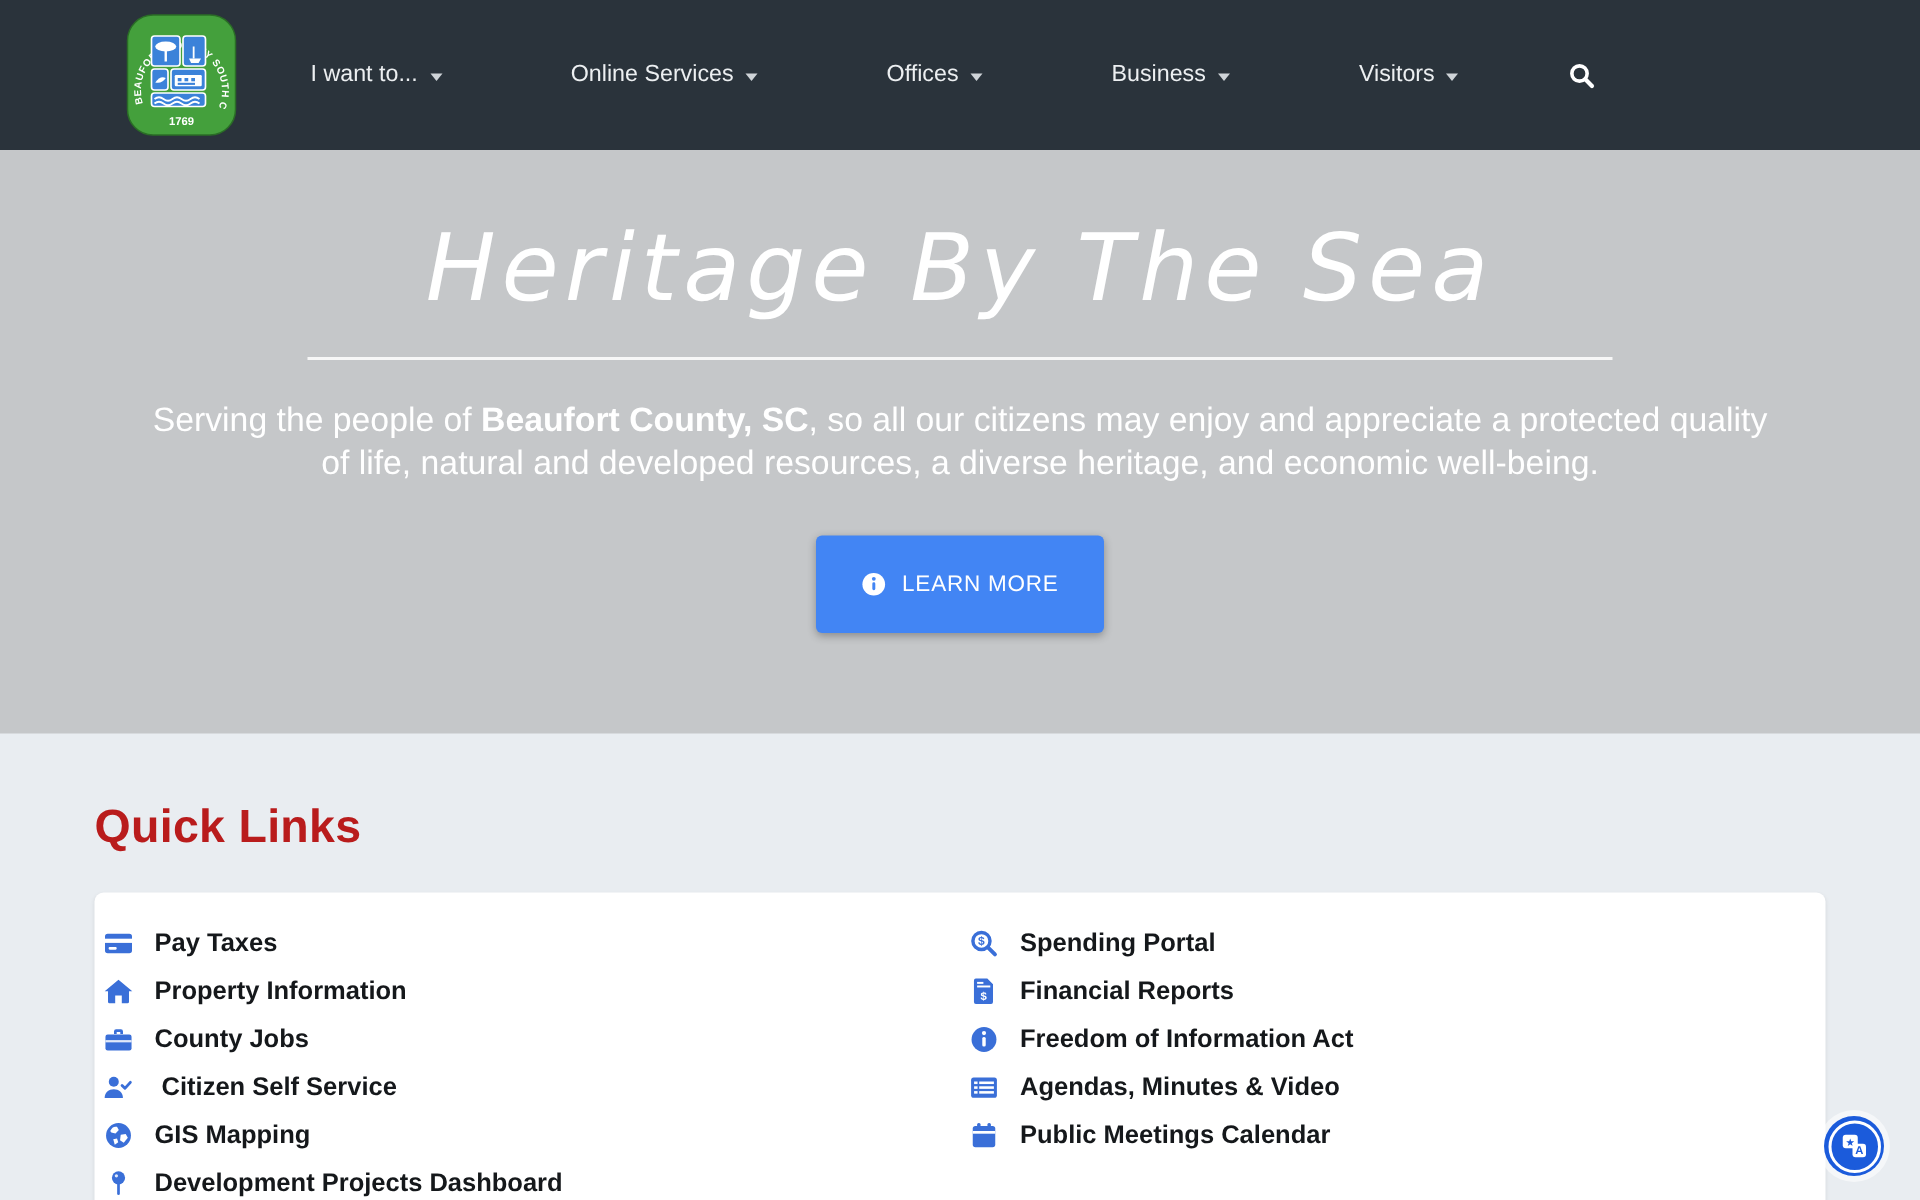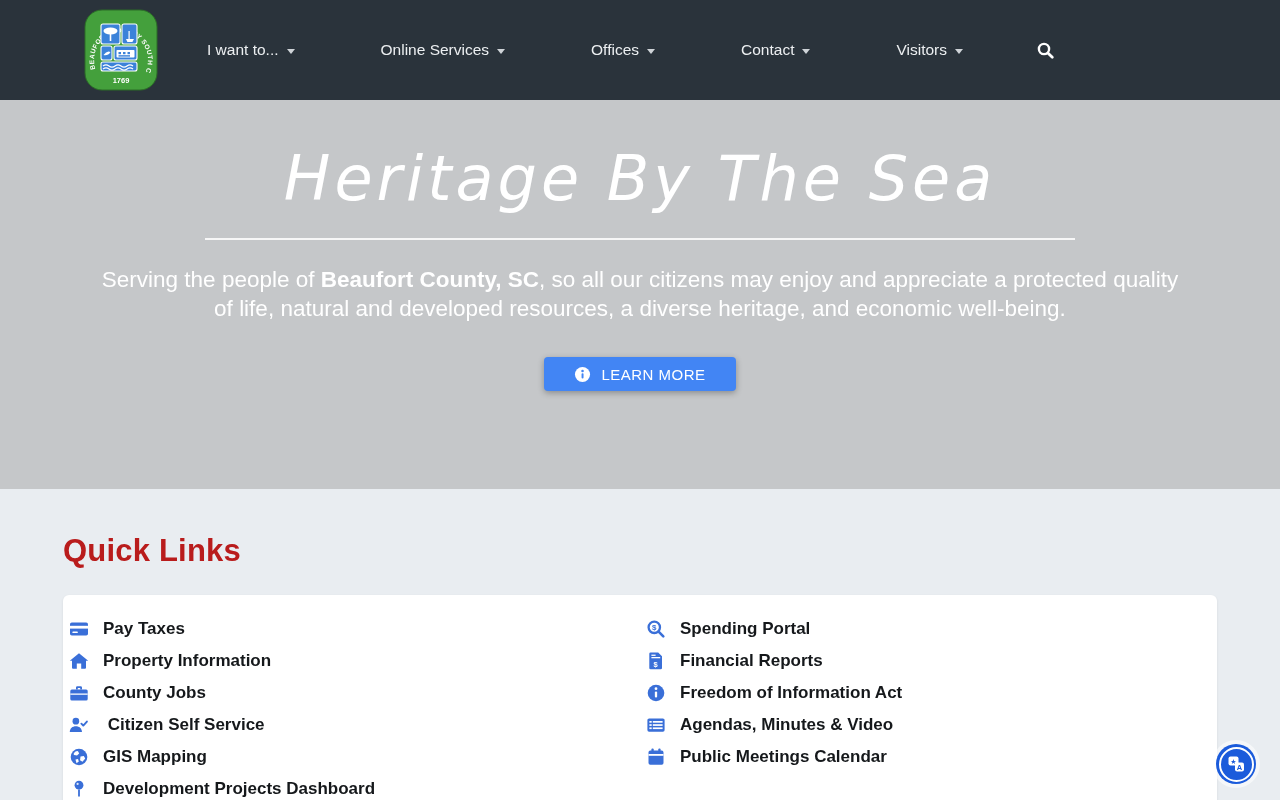--- a/index.html
+++ b/index.html
@@ -24,21 +24,21 @@
   .hero { height:389px; background:#c5c7c9; text-align:center; position:relative; }
   .hero-title { font-family:cursive, "DejaVu Sans", sans-serif; font-style:italic;
                 font-weight:400; color:#ffffff; font-size:62px; letter-spacing:4px;
                 padding-top:42px; line-height:1.2; }
   .hero-divider { width:870px; height:2px; background:rgba(255,255,255,.85);
                   border:none; margin:22px auto 0 auto; }
   .hero-desc { color:#ffffff; font-size:22.5px; line-height:1.26; margin:26px auto 0 auto;
                max-width:1140px; font-weight:400; }
   .hero-desc strong { font-weight:700; }
   .learn-more { margin-top:34px; background:#4285f4; color:#ffffff; border:none;
-                border-radius:4px; width:192px; height:34px; font-size:15px;
+                border-radius:4px; width:192px; height:65px; font-size:15px;
                 letter-spacing:.5px; font-family:"Liberation Sans", sans-serif;
                 display:inline-flex; align-items:center; justify-content:center; gap:10px;
                 cursor:pointer; box-shadow:0 2px 6px rgba(0,0,0,.3); }
 
   
   .ql-section { padding:44px 63px 0 63px; }
   .ql-heading { font-size:31px; font-weight:700; color:#b91c1c; letter-spacing:.2px; }
   .ql-card { background:#ffffff; border-radius:6px; margin-top:26px;
              box-shadow:0 1px 3px rgba(0,0,0,.08); padding:18px 0 40px 0;
              display:grid; grid-template-columns:1fr 1fr; }
@@ -102,21 +102,21 @@
     </a>
     <a class="nav-link">
       <span>Online Services</span>
       <span class="caret"></span>
     </a>
     <a class="nav-link">
       <span>Offices</span>
       <span class="caret"></span>
     </a>
     <a class="nav-link">
-      <span>Contact</span>
+      <span>Business</span>
       <span class="caret"></span>
     </a>
     <a class="nav-link">
       <span>Visitors</span>
       <span class="caret"></span>
     </a>
     <button class="search-btn">
       <svg width="19" height="19" viewBox="0 0 19 19">
         <circle cx="8" cy="8" r="5.1" fill="none" stroke="#ffffff" stroke-width="2.4"></circle>
         <line x1="11.9" y1="11.9" x2="16.3" y2="16.3" stroke="#ffffff" stroke-width="2.8" stroke-linecap="round"></line>

